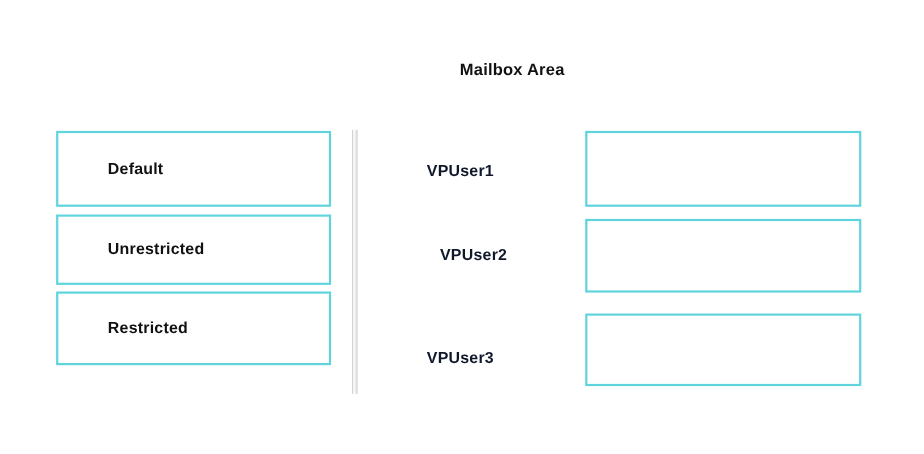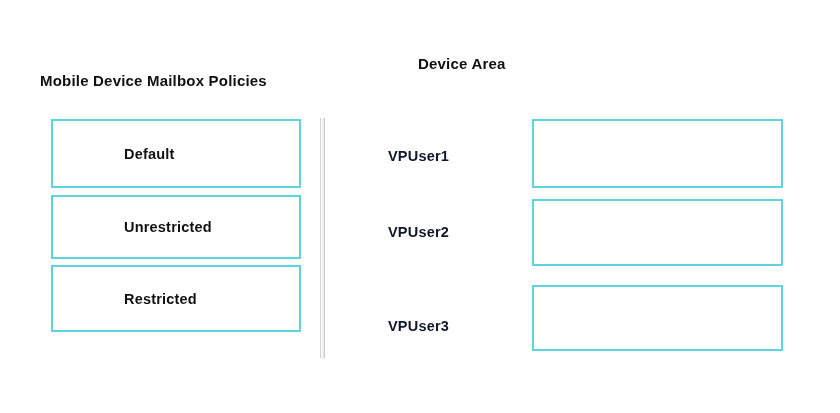--- a/index.html
+++ b/index.html
@@ -57,21 +57,21 @@
     background: #ffffff;
     display: flex;
     align-items: center;
     justify-content: flex-start;
     cursor: move;
   }
   .policy-item .policy-label {
     font-weight: bold;
     font-size: 14.5px;
     color: #111111;
-    padding-left: 71px;
+    padding-left: 45px;
     letter-spacing: 0.2px;
     white-space: nowrap;
   }
   #policy-item-0 { height: 69px; }
   #policy-item-1 { height: 67px; margin-top: 6px; }
   #policy-item-2 { height: 64px; margin-top: 7px; }
 
   
   #column-divider {
     position: absolute;
@@ -90,21 +90,21 @@
   .user-label {
     position: absolute;
     font-weight: bold;
     font-size: 14.5px;
     letter-spacing: 0.2px;
     color: #0f172a;
     white-space: nowrap;
     left: 388px;
   }
   #user-label-0 { top: 148px; }
-  #user-label-1 { top: 224px; }
+  #user-label-1 { top: 224px; margin-left: 12px; }
   #user-label-2 { top: 318px; }
 
   .drop-target {
     position: absolute;
     box-sizing: border-box;
     left: 532px;
     width: 251px;
     border: 2px solid #5fd4dd;
     background: #ffffff;
     cursor: pointer;
@@ -121,23 +121,22 @@
     font-weight: bold;
     font-size: 14.5px;
     color: #111111;
   }
 </style>
 </head>
 <body>
 
 <div id="canvas">
 
-  <div id="policies-title" class="heading">Mobile Device Mailbox Policies</div>
 
-  <div id="answer-area-title" class="heading">Device Area</div>
+  <div id="answer-area-title" class="heading">Mailbox Area</div>
 
   <div id="policy-list">
 
     <div id="policy-item-0" class="policy-item">
       <span class="policy-label">Default</span>
     </div>
 
     <div id="policy-item-2" class="policy-item">
       <span class="policy-label">Unrestricted</span>
     </div>

